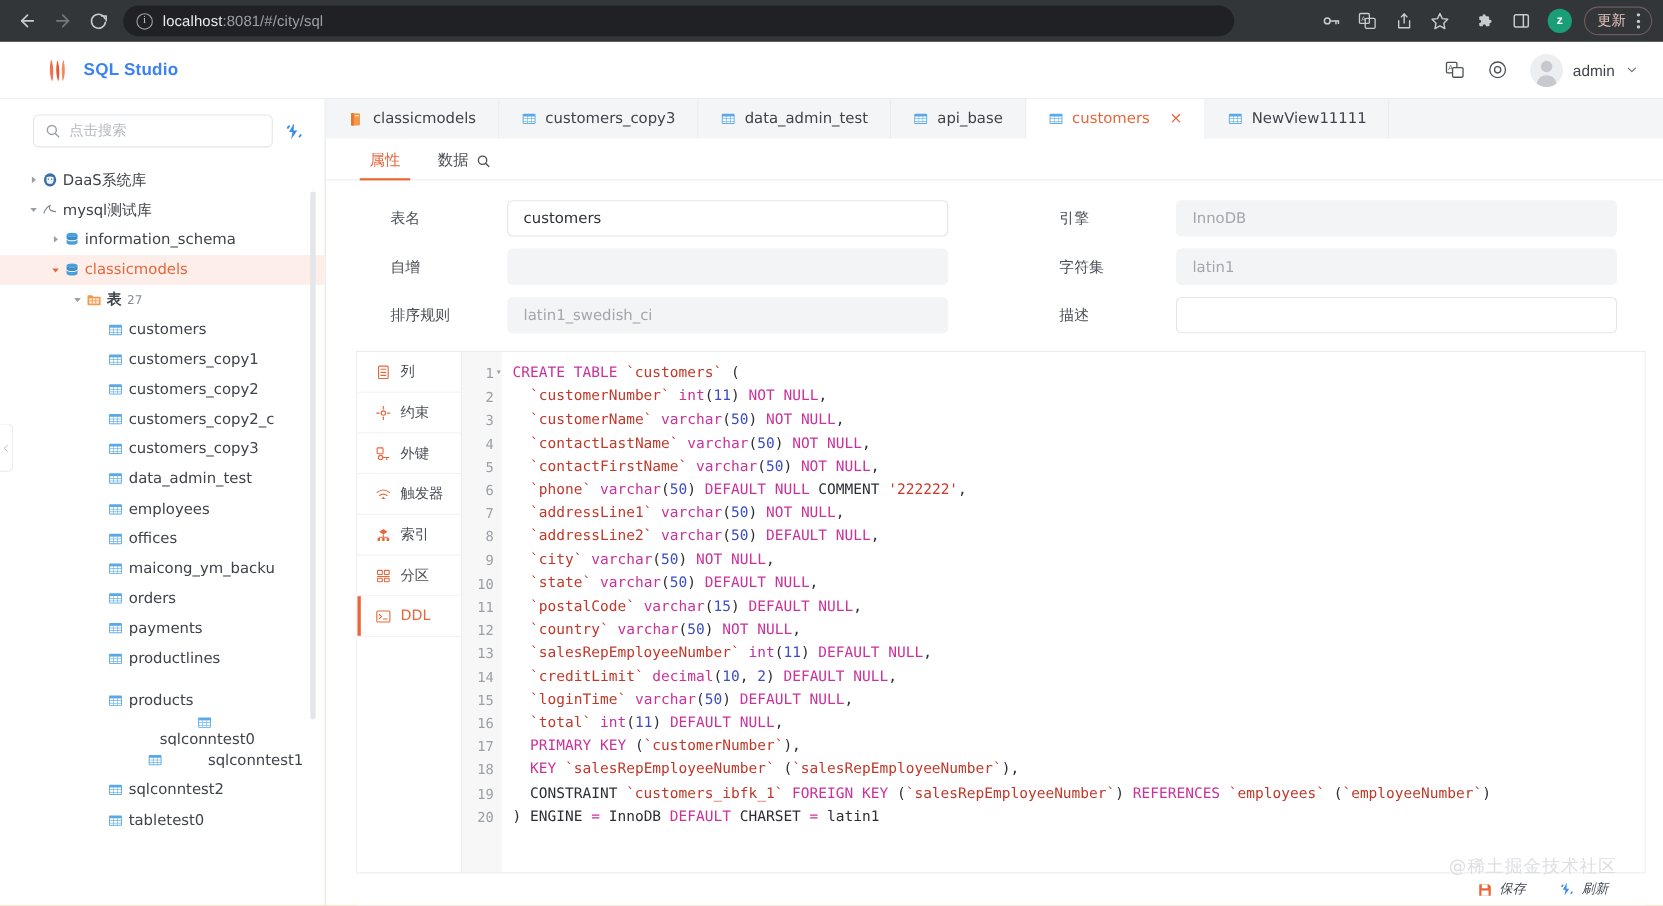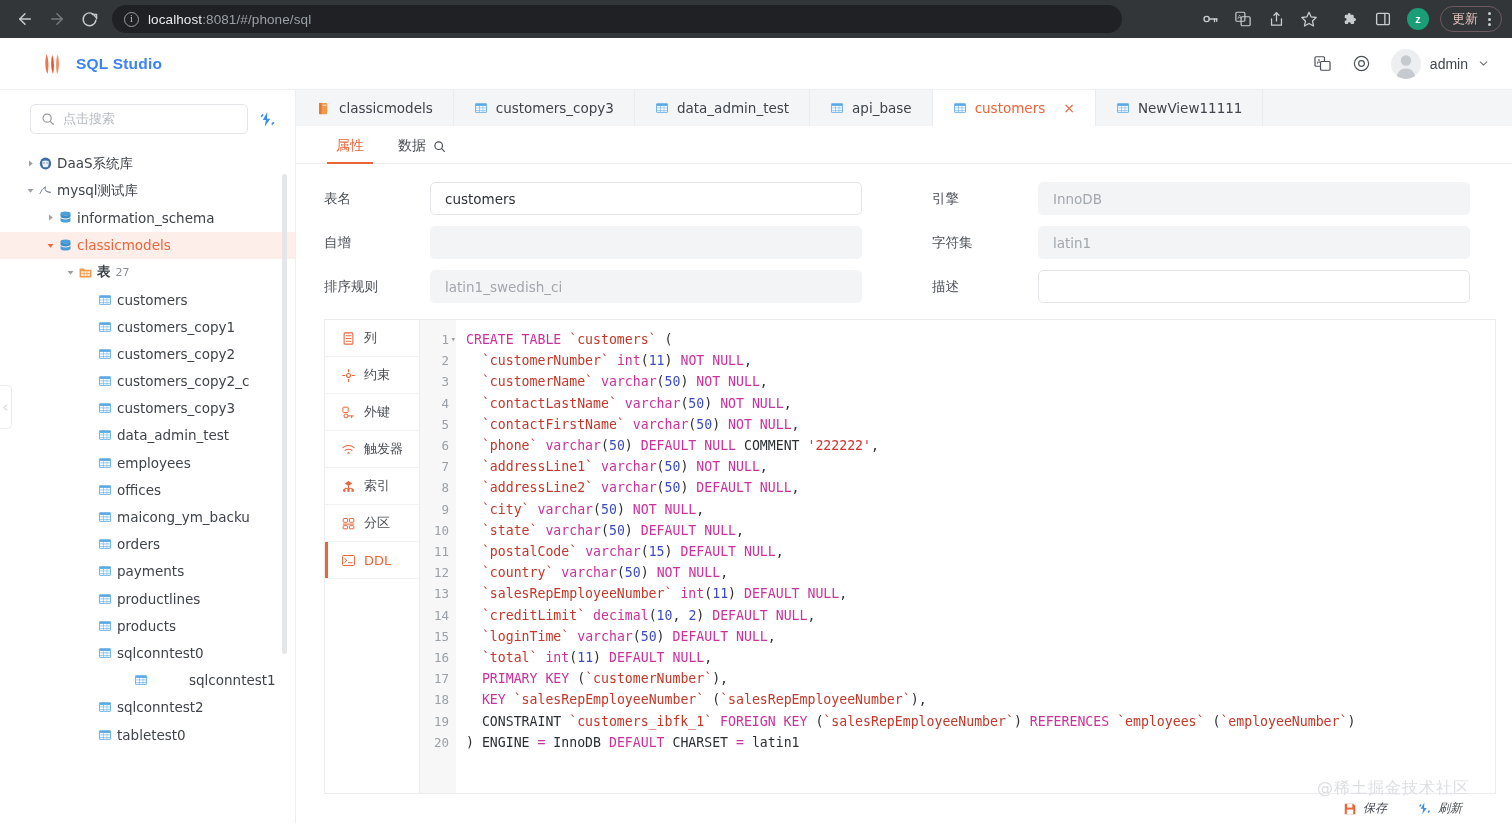--- a/index.html
+++ b/index.html
@@ -135,21 +135,21 @@
   }
   .subtab.active { color: #e8663a; }
   .subtab.active::after {
     content: ''; position: absolute; left: -9px; right: -9px; bottom: -1px;
     height: 2px; background: #e8663a;
   }
 
   
   .form-area { padding: 18px 42px 10px 28px; flex: none; }
   .form-grid { display: grid; grid-template-columns: 1fr 1fr; column-gap: 70px; row-gap: 11px; }
-  .form-row { display: flex; align-items: center; gap: 14px; }
+  .form-row { display: flex; align-items: center; gap: 14px; margin-left: 31px; }
   .form-lbl {
     width: 92px; font-size: 13.5px; color: #4a4e55; text-align: left; flex: none;
     font-family: "DejaVu Sans", sans-serif;
   }
   .form-inp {
     flex: 1; height: 33px; border-radius: 5px; display: flex; align-items: center;
     padding: 0 14px; font-size: 13.5px;
     font-family: "DejaVu Sans", sans-serif;
   }
   .form-inp.editable { background: #fff; border: 1px solid #e3e5e8; color: #2f3237; }
@@ -216,21 +216,21 @@
       </svg>
   </div>
   <div class="nav-btn">
     <svg width="17" height="17" viewBox="0 0 24 24" fill="none" stroke="currentColor" stroke-width="2" stroke-linecap="round" stroke-linejoin="round">
         <polyline points="22 11 22 5 16 5"></polyline>
         <path d="M20.5 8.5A9 9 0 1 0 21 13"></path>
       </svg>
   </div>
   <div class="omnibox">
     <span class="omni-info">i</span>
-    <span class="omni-url"><b>localhost</b><span>:8081/#/phone/sql</span></span>
+    <span class="omni-url"><b>localhost</b><span>:8081/#/city/sql</span></span>
   </div>
   <div class="chrome-right">
     <div class="chrome-icon">
       <svg width="18" height="18" viewBox="0 0 24 24" fill="none" stroke="currentColor" stroke-width="1.8">
           <circle cx="7.5" cy="12" r="3.5"></circle>
           <line x1="11" y1="12" x2="21" y2="12" stroke-linecap="round"></line>
           <line x1="18" y1="12" x2="18" y2="15.5" stroke-linecap="round"></line>
           <line x1="21" y1="12" x2="21" y2="15" stroke-linecap="round"></line>
         </svg>
     </div>
@@ -623,39 +623,39 @@
                 <rect x="3.4" y="12.4" width="5.4" height="3" fill="#fff"></rect>
                 <rect x="9.6" y="12.4" width="5.4" height="3" fill="#fff"></rect>
                 <rect x="15.8" y="12.4" width="4.8" height="3" fill="#fff"></rect>
                 <rect x="3.4" y="16.4" width="5.4" height="2.2" fill="#fff"></rect>
                 <rect x="9.6" y="16.4" width="5.4" height="2.2" fill="#fff"></rect>
                 <rect x="15.8" y="16.4" width="4.8" height="2.2" fill="#fff"></rect>
               </svg>
             </span>
             <span class="node-label">productlines</span>
           </div>
-          <div class="node" style="padding-left: 82px;">
+          <div class="node" style="padding-left: 82px; margin-top: 11px;">
             <span class="caret"></span>
             <span class="node-ic">
               <svg viewBox="0 0 24 24" width="14" height="14">
                 <rect x="2" y="4" width="20" height="16" rx="1.5" fill="#5aa9e6"></rect>
                 <rect x="3.4" y="8.4" width="5.4" height="3" fill="#fff"></rect>
                 <rect x="9.6" y="8.4" width="5.4" height="3" fill="#fff"></rect>
                 <rect x="15.8" y="8.4" width="4.8" height="3" fill="#fff"></rect>
                 <rect x="3.4" y="12.4" width="5.4" height="3" fill="#fff"></rect>
                 <rect x="9.6" y="12.4" width="5.4" height="3" fill="#fff"></rect>
                 <rect x="15.8" y="12.4" width="4.8" height="3" fill="#fff"></rect>
                 <rect x="3.4" y="16.4" width="5.4" height="2.2" fill="#fff"></rect>
                 <rect x="9.6" y="16.4" width="5.4" height="2.2" fill="#fff"></rect>
                 <rect x="15.8" y="16.4" width="4.8" height="2.2" fill="#fff"></rect>
               </svg>
             </span>
             <span class="node-label">products</span>
           </div>
-          <div class="node" style="padding-left: 82px;">
+          <div class="node" style="padding-left: 82px; flex-direction: column;">
             <span class="caret"></span>
             <span class="node-ic">
               <svg viewBox="0 0 24 24" width="14" height="14">
                 <rect x="2" y="4" width="20" height="16" rx="1.5" fill="#5aa9e6"></rect>
                 <rect x="3.4" y="8.4" width="5.4" height="3" fill="#fff"></rect>
                 <rect x="9.6" y="8.4" width="5.4" height="3" fill="#fff"></rect>
                 <rect x="15.8" y="8.4" width="4.8" height="3" fill="#fff"></rect>
                 <rect x="3.4" y="12.4" width="5.4" height="3" fill="#fff"></rect>
                 <rect x="9.6" y="12.4" width="5.4" height="3" fill="#fff"></rect>
                 <rect x="15.8" y="12.4" width="4.8" height="3" fill="#fff"></rect>

